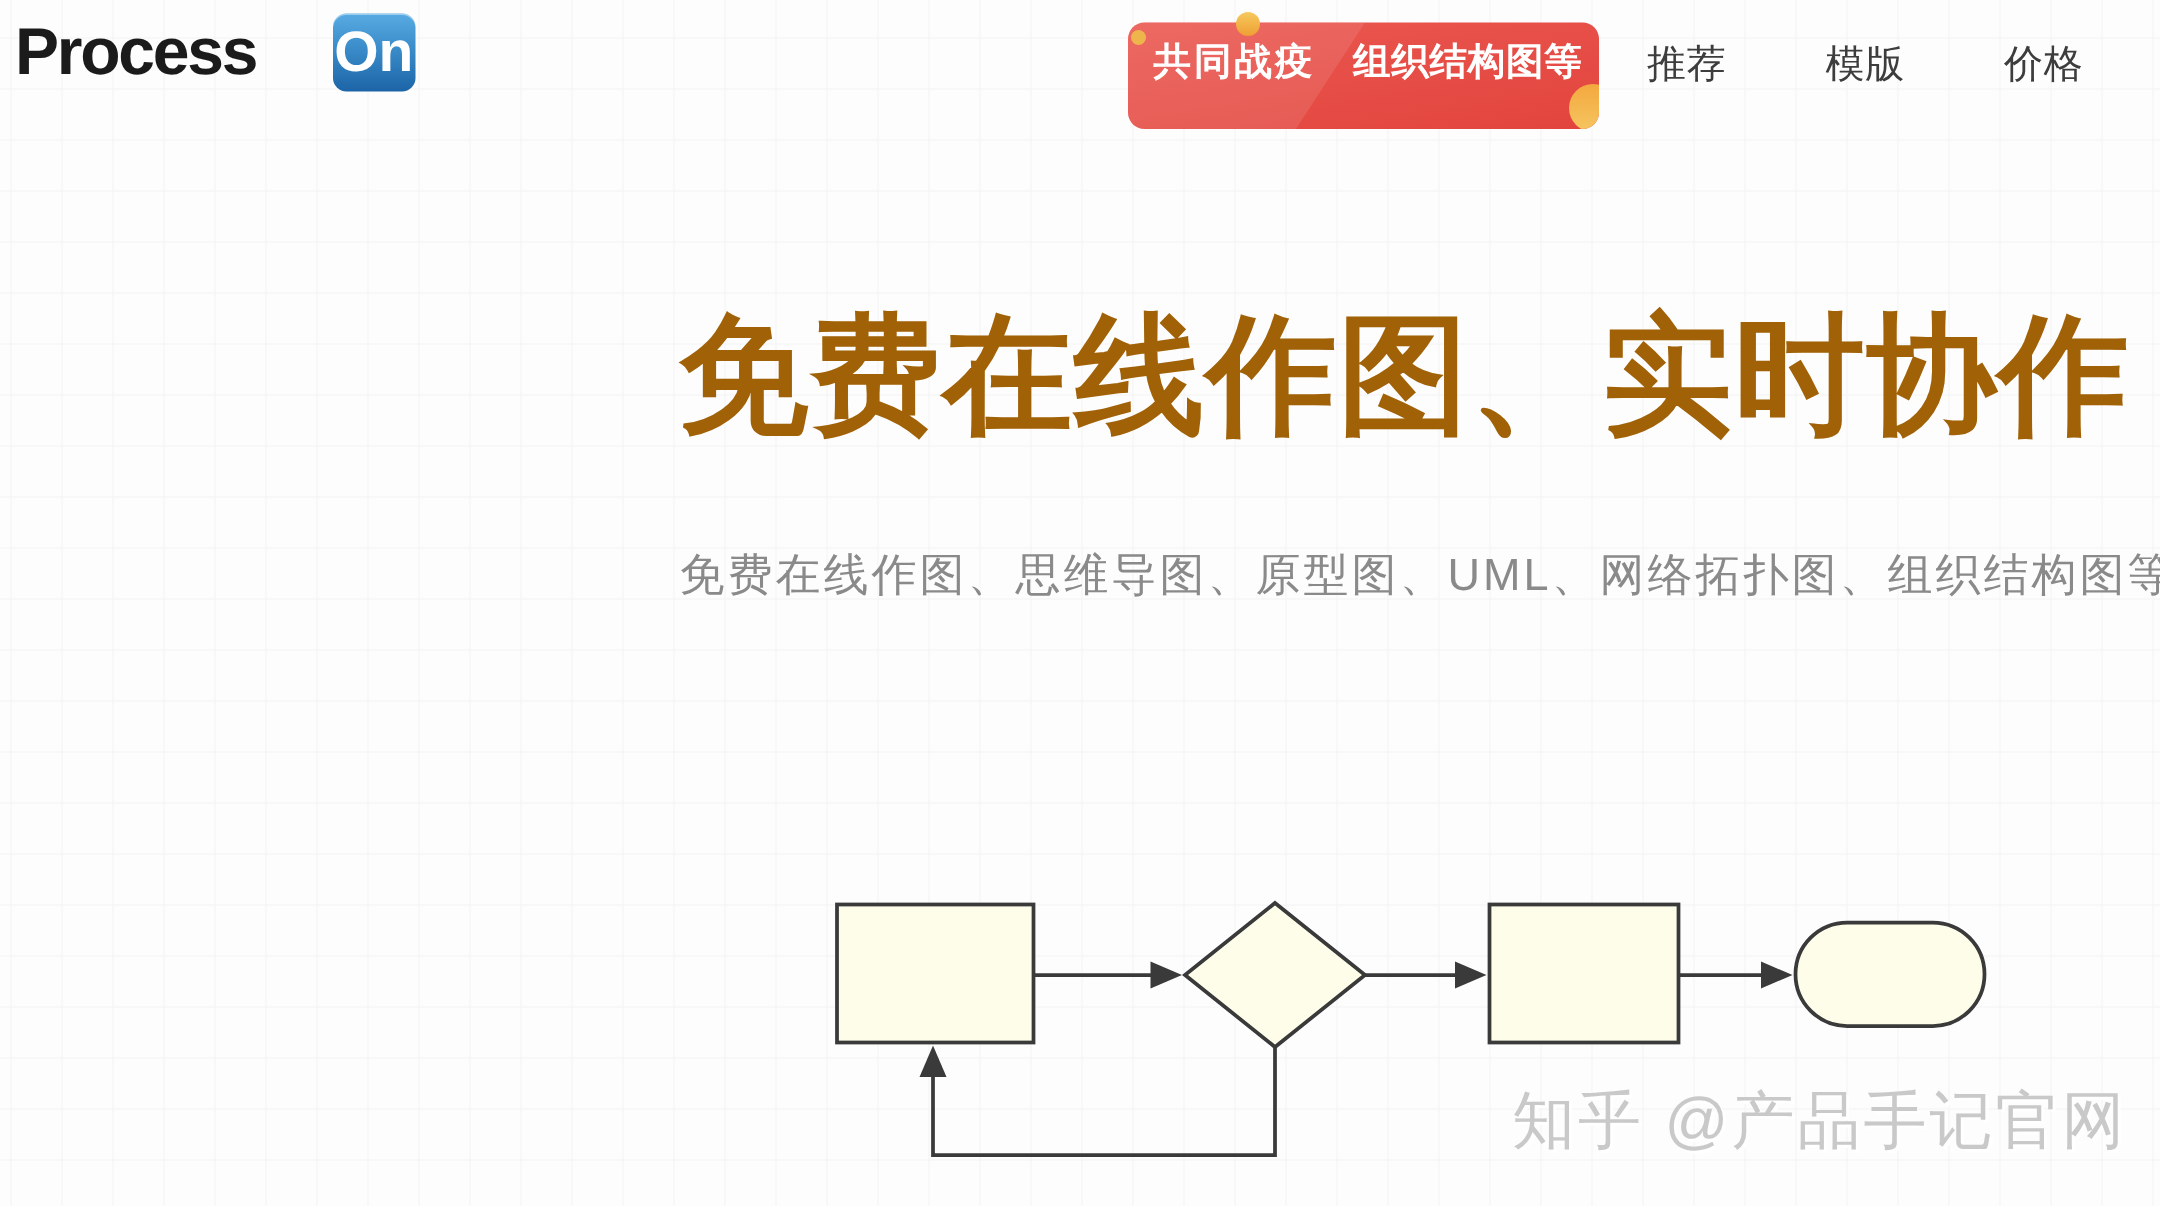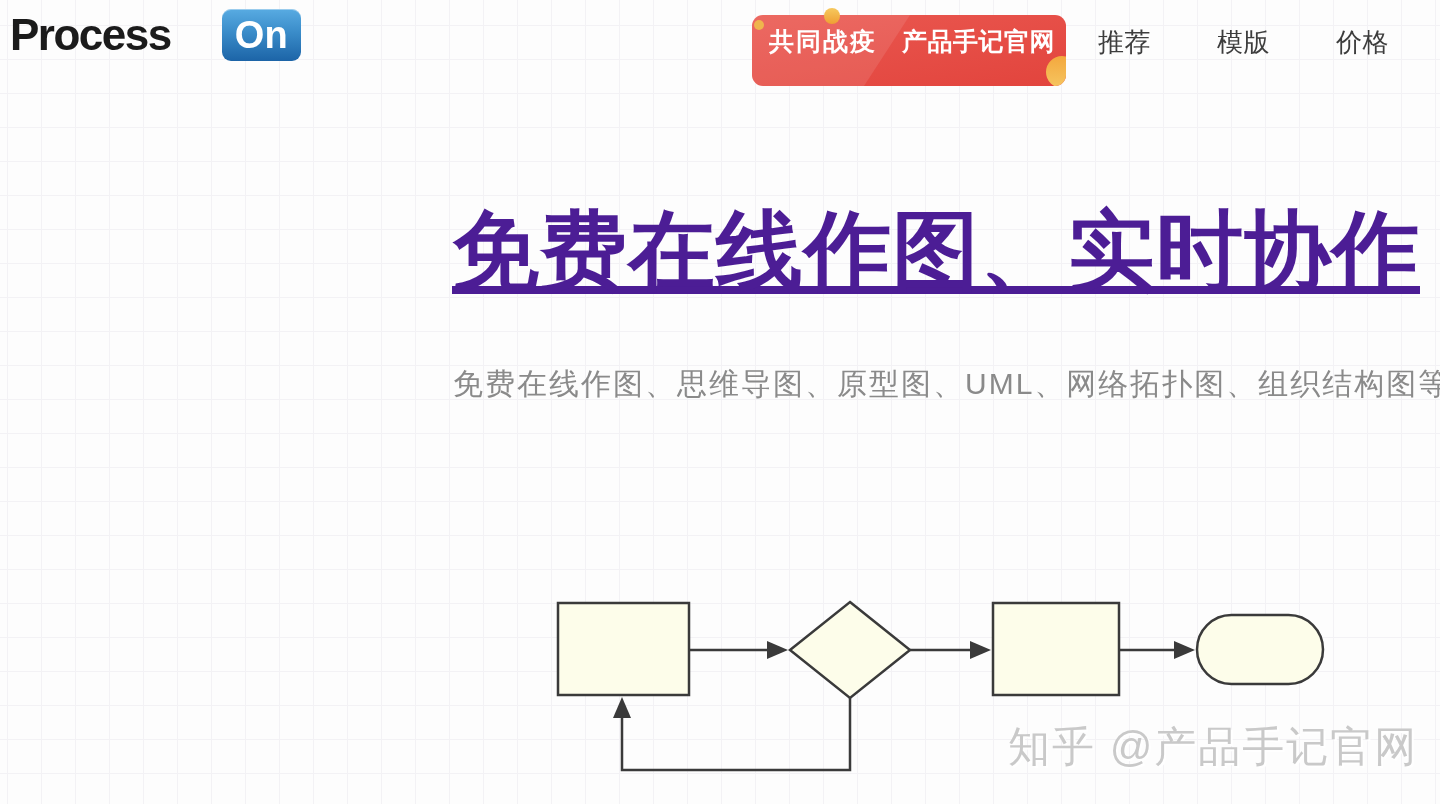--- a/index.html
+++ b/index.html
@@ -18,21 +18,21 @@
   
   .logo {
     position: absolute; left: 10px; top: 8px;
     display: flex; align-items: center; cursor: pointer; gap: 46px;
   }
   .logo-text {
     font-size: 44px; font-weight: bold; color: #1b1b1b;
     letter-spacing: -1.5px; line-height: 54px;
   }
   .logo-badge {
-    width: 79px; height: 52px; margin-left: 5px; margin-top: 0;
+    width: 55px; height: 52px; margin-left: 5px; margin-top: 0;
     border-radius: 9px;
     background: linear-gradient(180deg, #58abe2 0%, #3a8cc9 45%, #1c64a7 100%);
     color: #ffffff; font-size: 38px; font-weight: bold;
     display: flex; align-items: center; justify-content: center;
     box-shadow: inset 0 1px 0 rgba(255,255,255,.4);
   }
 
   
   .promo-banner {
     position: absolute; left: 752px; top: 15px;
@@ -73,22 +73,22 @@
     display: flex; gap: 66px; text-align: right;
   }
   .nav-item {
     font-size: 26px; color: #3d3d3d; line-height: 30px;
     letter-spacing: 0.5px; cursor: pointer; white-space: nowrap;
   }
 
   
   .hero-title {
     position: absolute; left: 452px; top: 207px;
-    font-size: 87px; font-weight: 600; color: #4c1d95;
-    letter-spacing: 1px; white-space: nowrap; line-height: 1; text-decoration: underline;
+    font-size: 87px; font-weight: 600; color: #a16207;
+    letter-spacing: 1px; white-space: nowrap; line-height: 1;
   }
   .hero-subtitle {
     position: absolute; left: 453px; top: 366px;
     font-size: 30px; color: #8a8a8a;
     letter-spacing: 2px; white-space: nowrap; line-height: 1.2;
   }
 
   
   .flowchart {
     position: absolute; left: 540px; top: 585px;
@@ -112,21 +112,21 @@
   <span class="logo-text">Process</span>
   <span class="logo-badge">On</span>
 </div>
 
 <div class="promo-banner">
   <div class="promo-clip">
     <div class="promo-diagonal"></div>
     <div class="promo-dot-small"></div>
     <div class="promo-dot-corner"></div>
     <span class="promo-label left">共同战疫</span>
-    <span class="promo-label right">产品手记官网</span>
+    <span class="promo-label right">组织结构图等</span>
   </div>
   <div class="promo-dot-top"></div>
 </div>
 
 <div class="nav">
   <span class="nav-item">推荐</span>
   <span class="nav-item">模版</span>
   <span class="nav-item">价格</span>
 </div>
 

